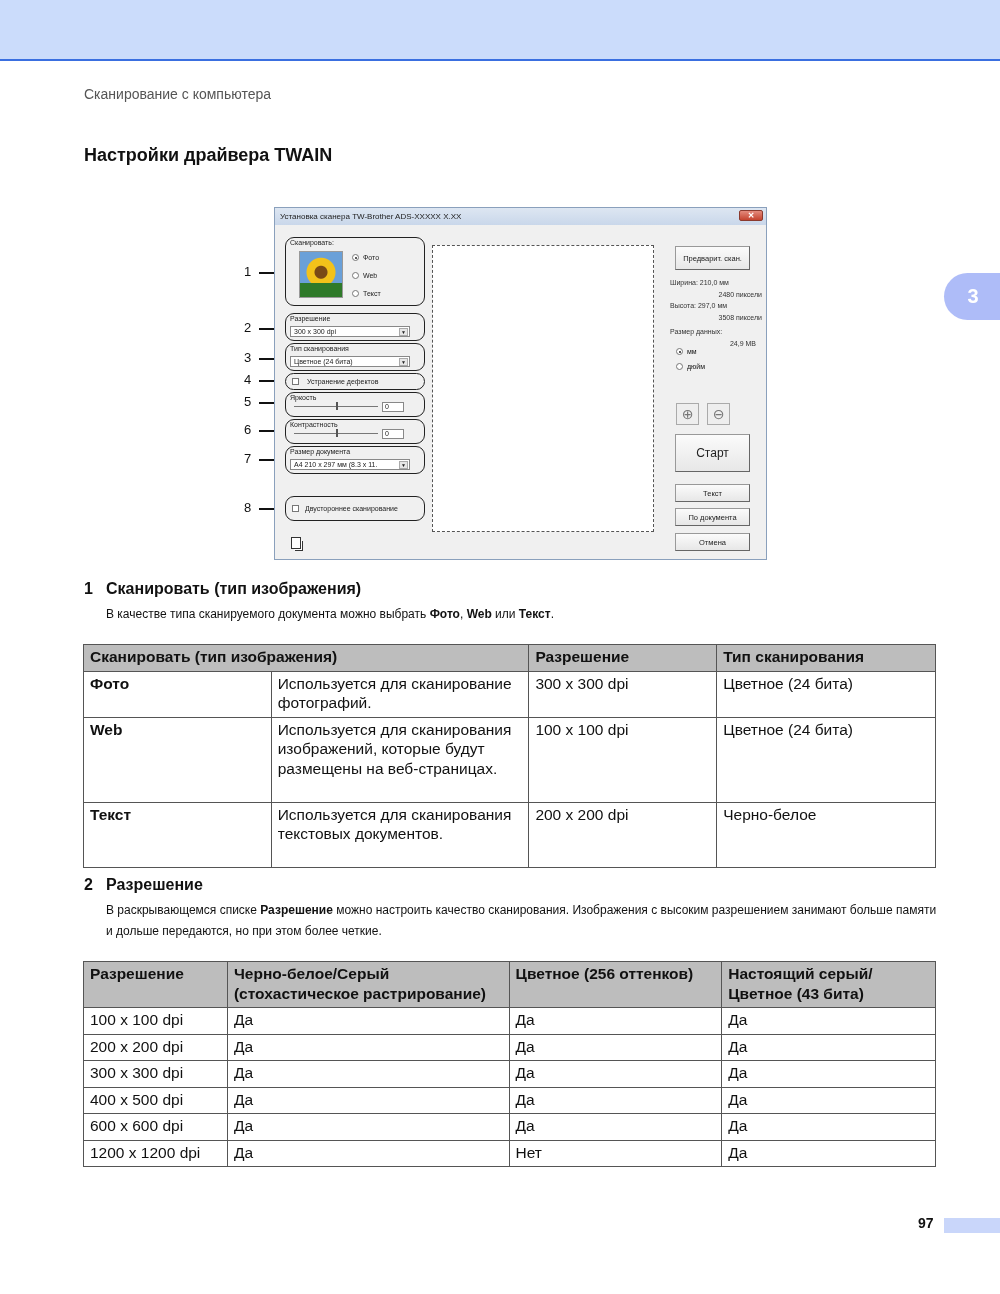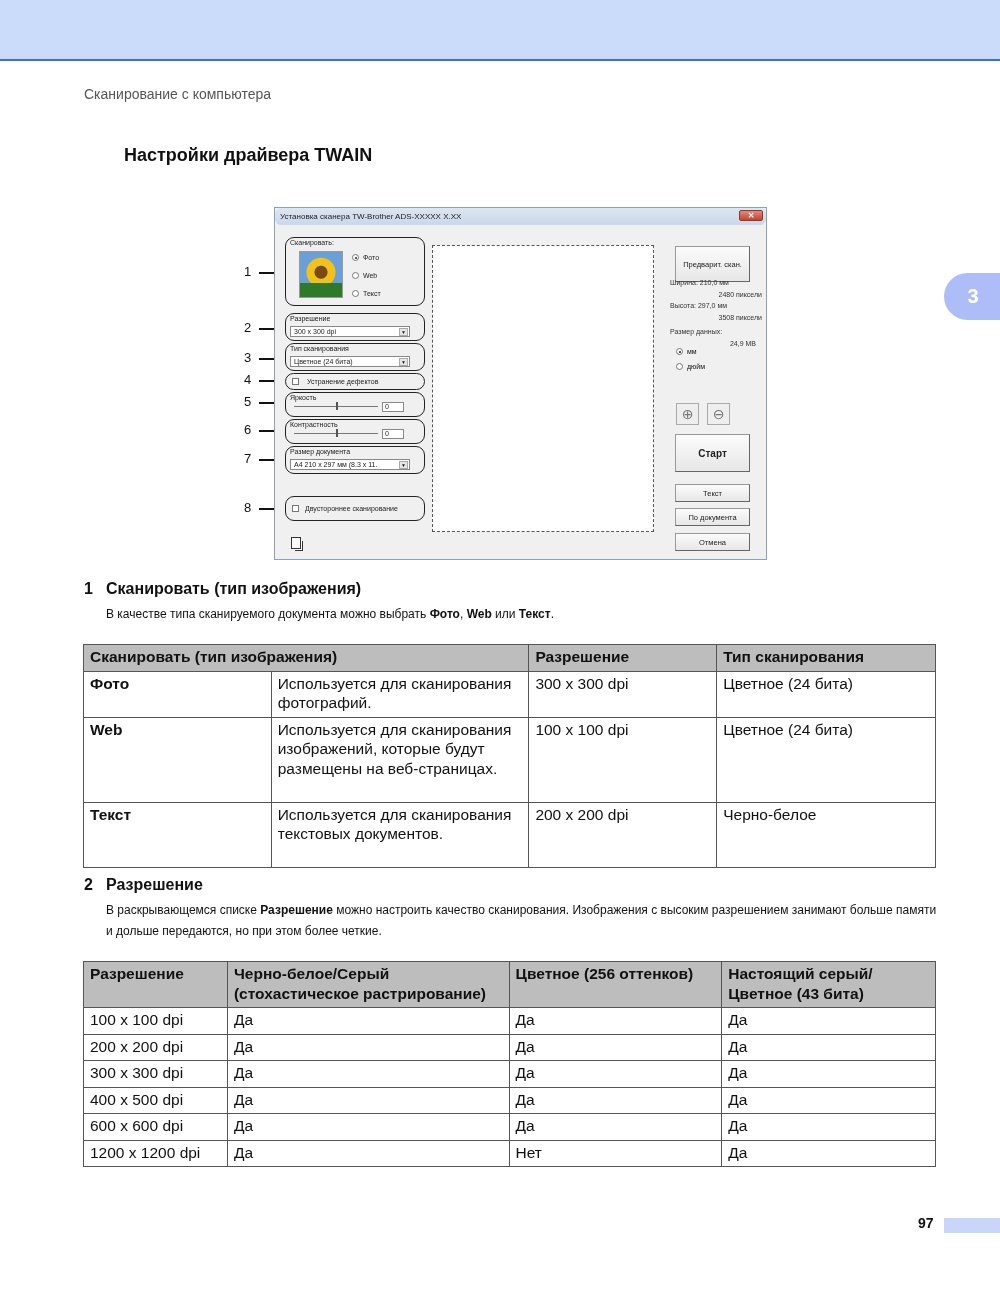--- a/index.html
+++ b/index.html
@@ -1,29 +1,29 @@
 <!DOCTYPE html>
 <html><head>
 <meta charset="utf-8">
 <style>
   * { box-sizing: border-box; margin: 0; padding: 0; }
   html, body { width: 1000px; height: 1294px; background: #ffffff; font-family: "Liberation Sans", sans-serif; color: #111; overflow: hidden; }
   .page { position: relative; width: 1000px; height: 1294px; }
   .top-band { position: absolute; left: 0; top: 0; width: 1000px; height: 61px; background: #cbdcfb; border-bottom: 2px solid #3a6fe0; }
   .running-head { position: absolute; left: 84px; top: 86px; font-size: 14px; color: #555; }
-  .section-title { position: absolute; left: 84px; top: 145px; font-size: 18px; font-weight: bold; color: #111; margin-left: 40px; }
+  .section-title { position: absolute; left: 84px; top: 145px; font-size: 18px; font-weight: bold; color: #111; }
   .chapter-tab { position: absolute; left: 944px; top: 273px; width: 56px; height: 47px; background: #aebcf8; border-radius: 24px 0 0 24px; color: #fff; font-weight: bold; font-size: 20px; display: flex; align-items: center; justify-content: center; padding-left: 2px; }
 
   
   .callout { position: absolute; font-size: 13px; color: #111; }
   .callout-line { position: absolute; height: 1.5px; background: #111; }
 
   
   .dialog { position: absolute; left: 274px; top: 207px; width: 493px; height: 353px; background: #f0f0f0; border: 1px solid #8aa0bc; }
-  .dlg-title { height: 17px; background: linear-gradient(#dde6f2, #c9d7ea); font-size: 8px; color: #222; padding: 4px 0 0 5px; position: relative; border-radius: 6px; }
+  .dlg-title { height: 17px; background: linear-gradient(#dde6f2, #c9d7ea); font-size: 8px; color: #222; padding: 4px 0 0 5px; position: relative; }
   .dlg-close { position: absolute; right: 3px; top: 2px; width: 24px; height: 11px; background: linear-gradient(#e48a7c, #c4432f); border: 1px solid #8b3a2e; border-radius: 2px; color: #fff; font-size: 8px; line-height: 9px; text-align: center; font-weight: bold; }
   .dlg-body { position: relative; height: 334px; }
 
   .group { position: absolute; border: 1.5px solid #222; border-radius: 9px; font-size: 7px; color: #222; }
   .group-label { position: absolute; left: 4px; top: 1px; font-size: 7px; }
   .photo-thumb { position: absolute; left: 13px; top: 13px; width: 44px; height: 47px; border: 1px solid #999; background: radial-gradient(circle at 50% 45%, #7a4a16 0 6px, #f3c21a 7px 14px, #6aa0d8 15px); }
   .photo-thumb::after { content: ""; position: absolute; left: 0; bottom: 0; width: 100%; height: 14px; background: #2f7a2a; }
   .radio-row { position: absolute; left: 66px; font-size: 7px; display: flex; align-items: center; gap: 4px; }
   .radio { width: 7px; height: 7px; border: 1px solid #777; border-radius: 50%; background: #fff; position: relative; }
   .radio.on::after { content: ""; position: absolute; left: 1.5px; top: 1.5px; width: 2px; height: 2px; border-radius: 50%; background: #222; }
@@ -151,21 +151,21 @@
       </div>
 
       <div class="group" style="left:10px;top:271px;width:140px;height:25px;display:flex;align-items:center;padding-left:6px;gap:6px;">
         <span class="checkbox"></span>
         <span>Двустороннее сканирование</span>
       </div>
       <div class="pages-icon"></div>
 
       <div class="preview-area"></div>
 
-      <div class="btn" style="left:400px;top:21px;width:75px;height:36px;">Предварит. скан.</div>
+      <div class="btn" style="left:400px;top:21px;width:75px;height:24px;">Предварит. скан.</div>
 
       <div class="info" style="left:395px;top:52px;width:92px;">
         <div><span>Ширина:</span> <span>210,0 мм</span></div>
         <div style="text-align:right;">2480 пиксели</div>
         <div><span>Высота:</span> <span>297,0 мм</span></div>
         <div style="text-align:right;">3508 пиксели</div>
         <div style="margin-top:3px;">Размер данных:</div>
         <div style="text-align:right;padding-right:6px;">24,9 MB</div>
       </div>
 
@@ -174,21 +174,21 @@
         <span>мм</span>
       </div>
       <div class="radio-row" style="left:401px;top:138px;">
         <span class="radio"></span>
         <span>дюйм</span>
       </div>
 
       <div class="zoom-btn" style="left:401px;top:178px;">⊕</div>
       <div class="zoom-btn" style="left:432px;top:178px;">⊖</div>
 
-      <div class="btn" style="left:400px;top:209px;width:75px;height:38px;font-size:10px;font-weight:bold;">Старт</div>
+      <div class="btn" style="left:400px;top:209px;width:75px;height:38px;font-size:12px;">Старт</div>
       <div class="btn" style="left:400px;top:259px;width:75px;height:18px;">Текст</div>
       <div class="btn" style="left:400px;top:283px;width:75px;height:18px;">По документа</div>
       <div class="btn" style="left:400px;top:308px;width:75px;height:18px;">Отмена</div>
     </div>
   </div>
 
   <div class="item-head" style="top:580px;">
     <span class="num">1</span><span>Сканировать (тип изображения)</span>
   </div>
   <div class="para" style="top:604px;">
@@ -205,21 +205,21 @@
     <thead>
       <tr>
         <th colspan="2">Сканировать (тип изображения)</th>
         <th>Разрешение</th>
         <th>Тип сканирования</th>
       </tr>
     </thead>
     <tbody>
       <tr style="height:46px;">
         <td class="b">Фото</td>
-        <td>Используется для сканирования фотографий.</td>
+        <td>Используется для сканирование фотографий.</td>
         <td>300 x 300 dpi</td>
         <td>Цветное (24 бита)</td>
       </tr>
       <tr style="height:85px;">
         <td class="b">Web</td>
         <td>Используется для сканирования изображений, которые будут размещены на веб-страницах.</td>
         <td>100 x 100 dpi</td>
         <td>Цветное (24 бита)</td>
       </tr>
       <tr style="height:65px;">

